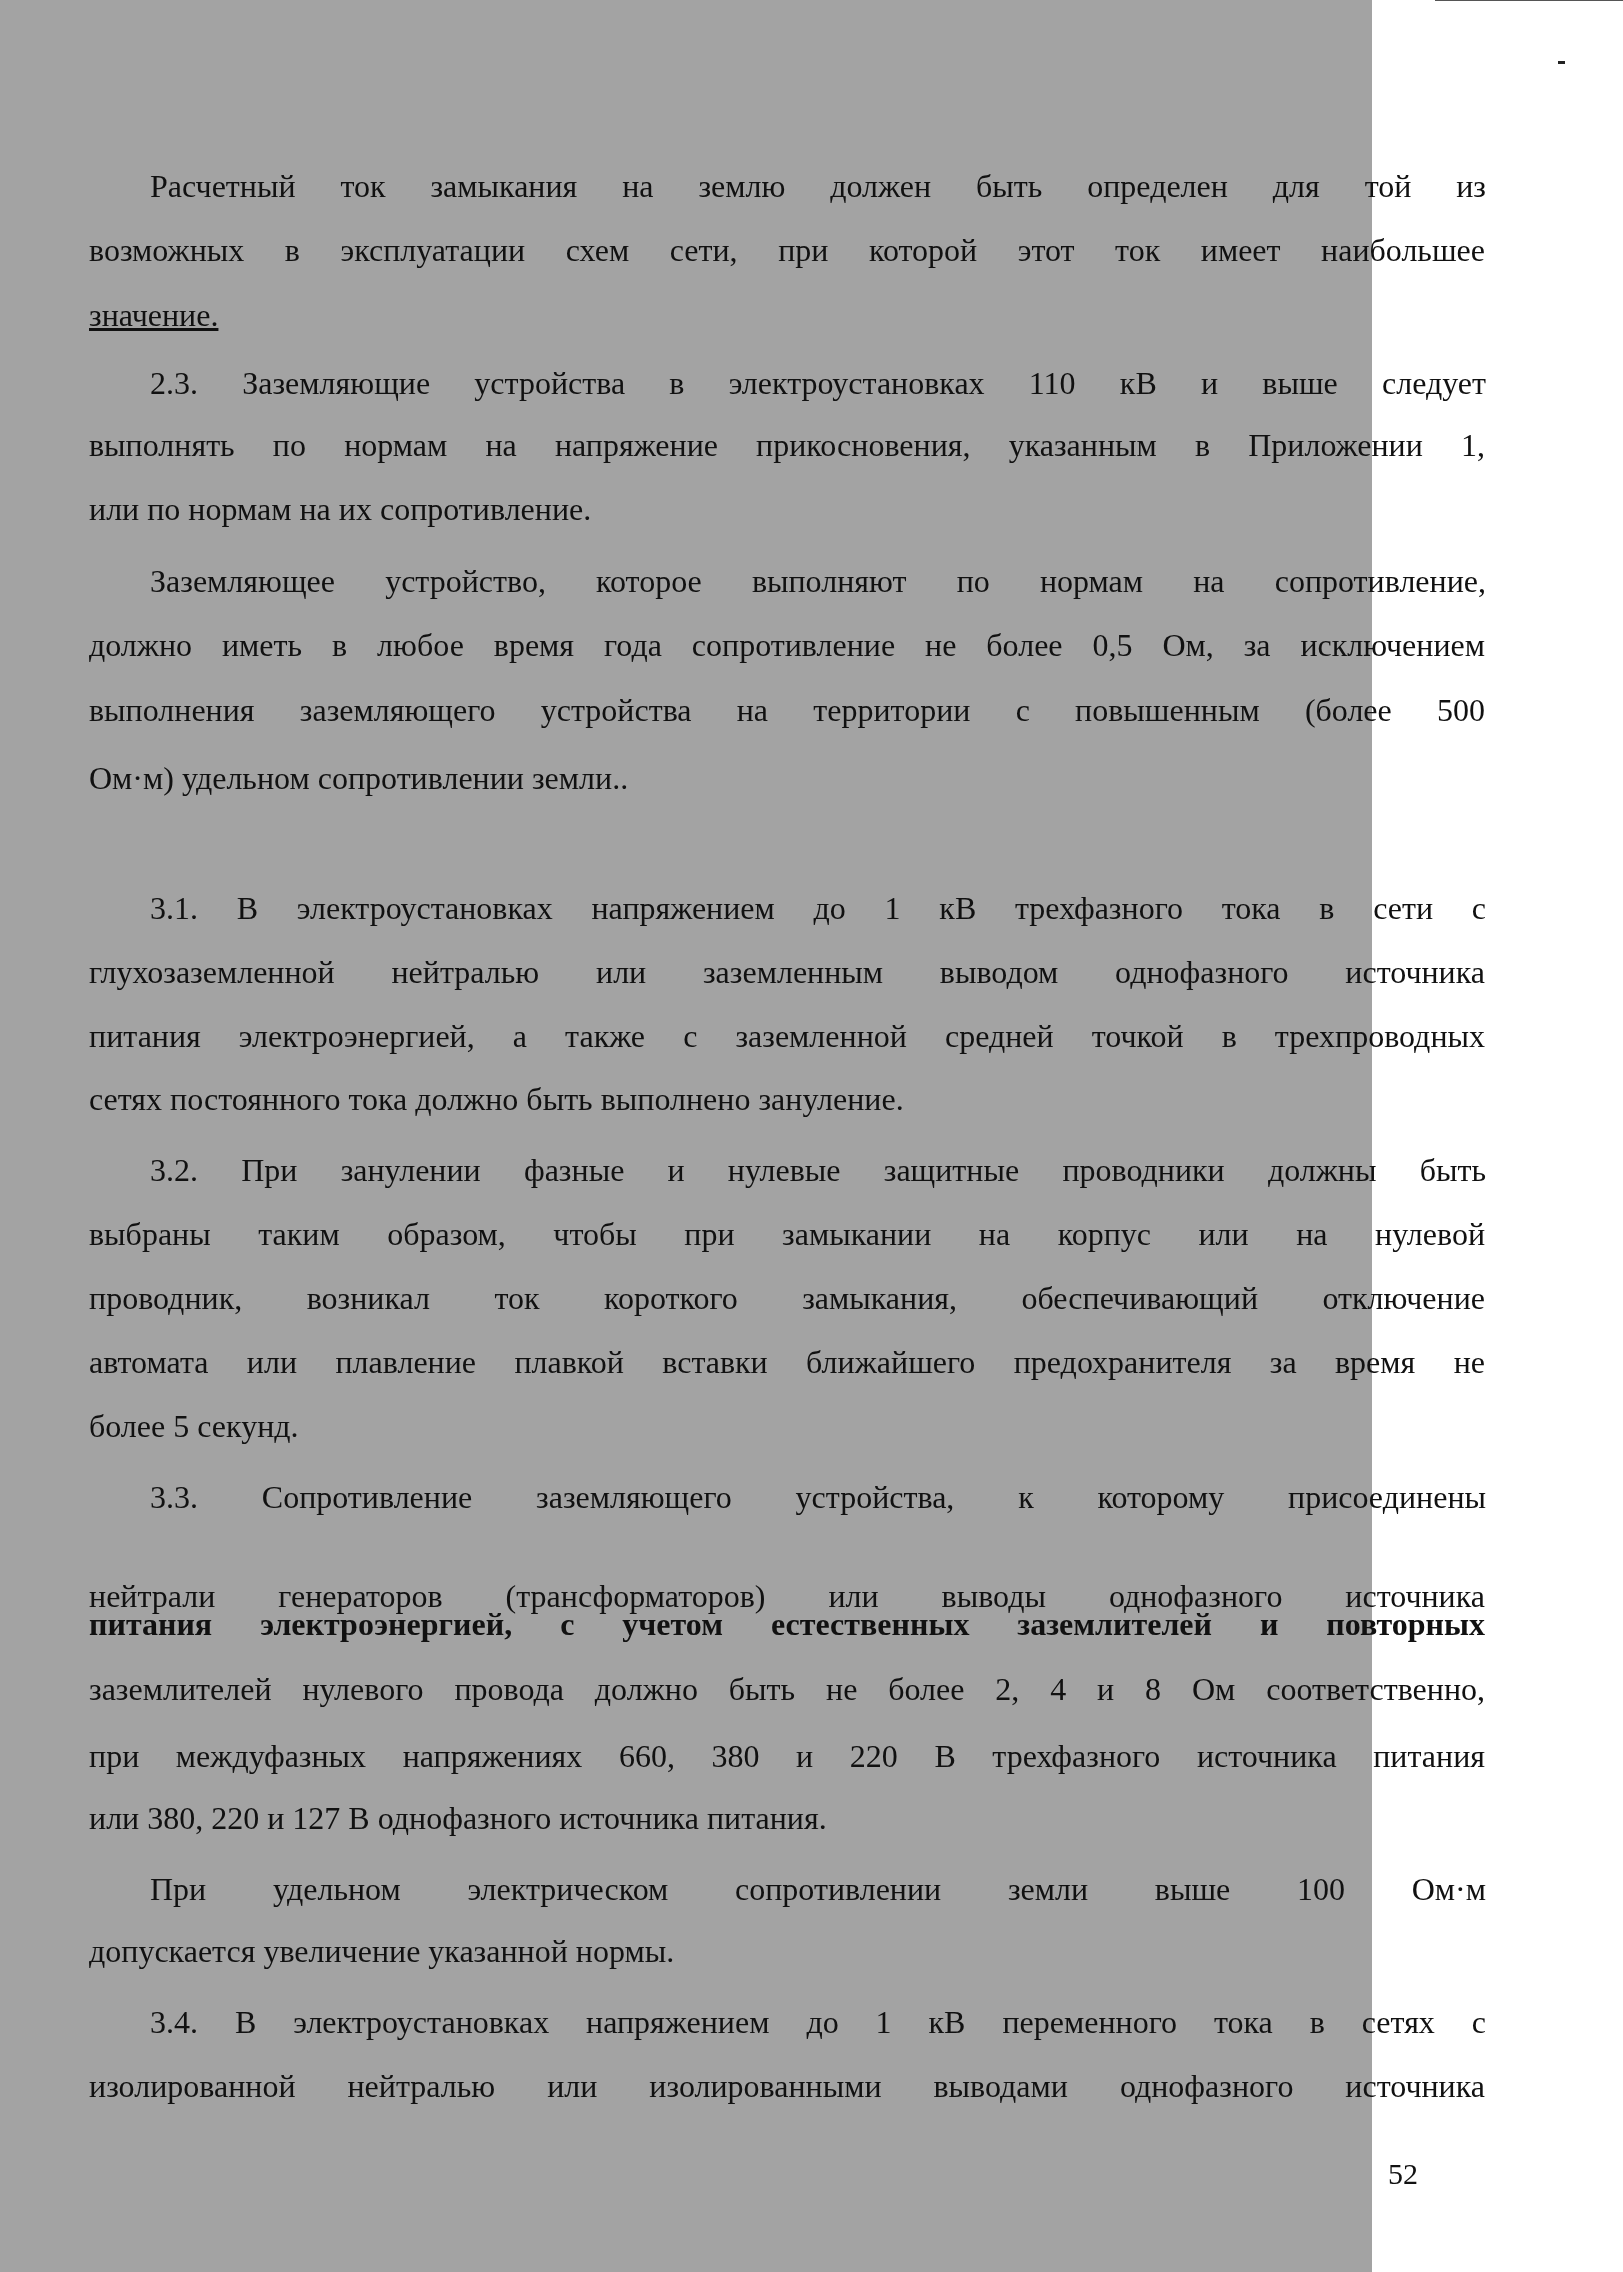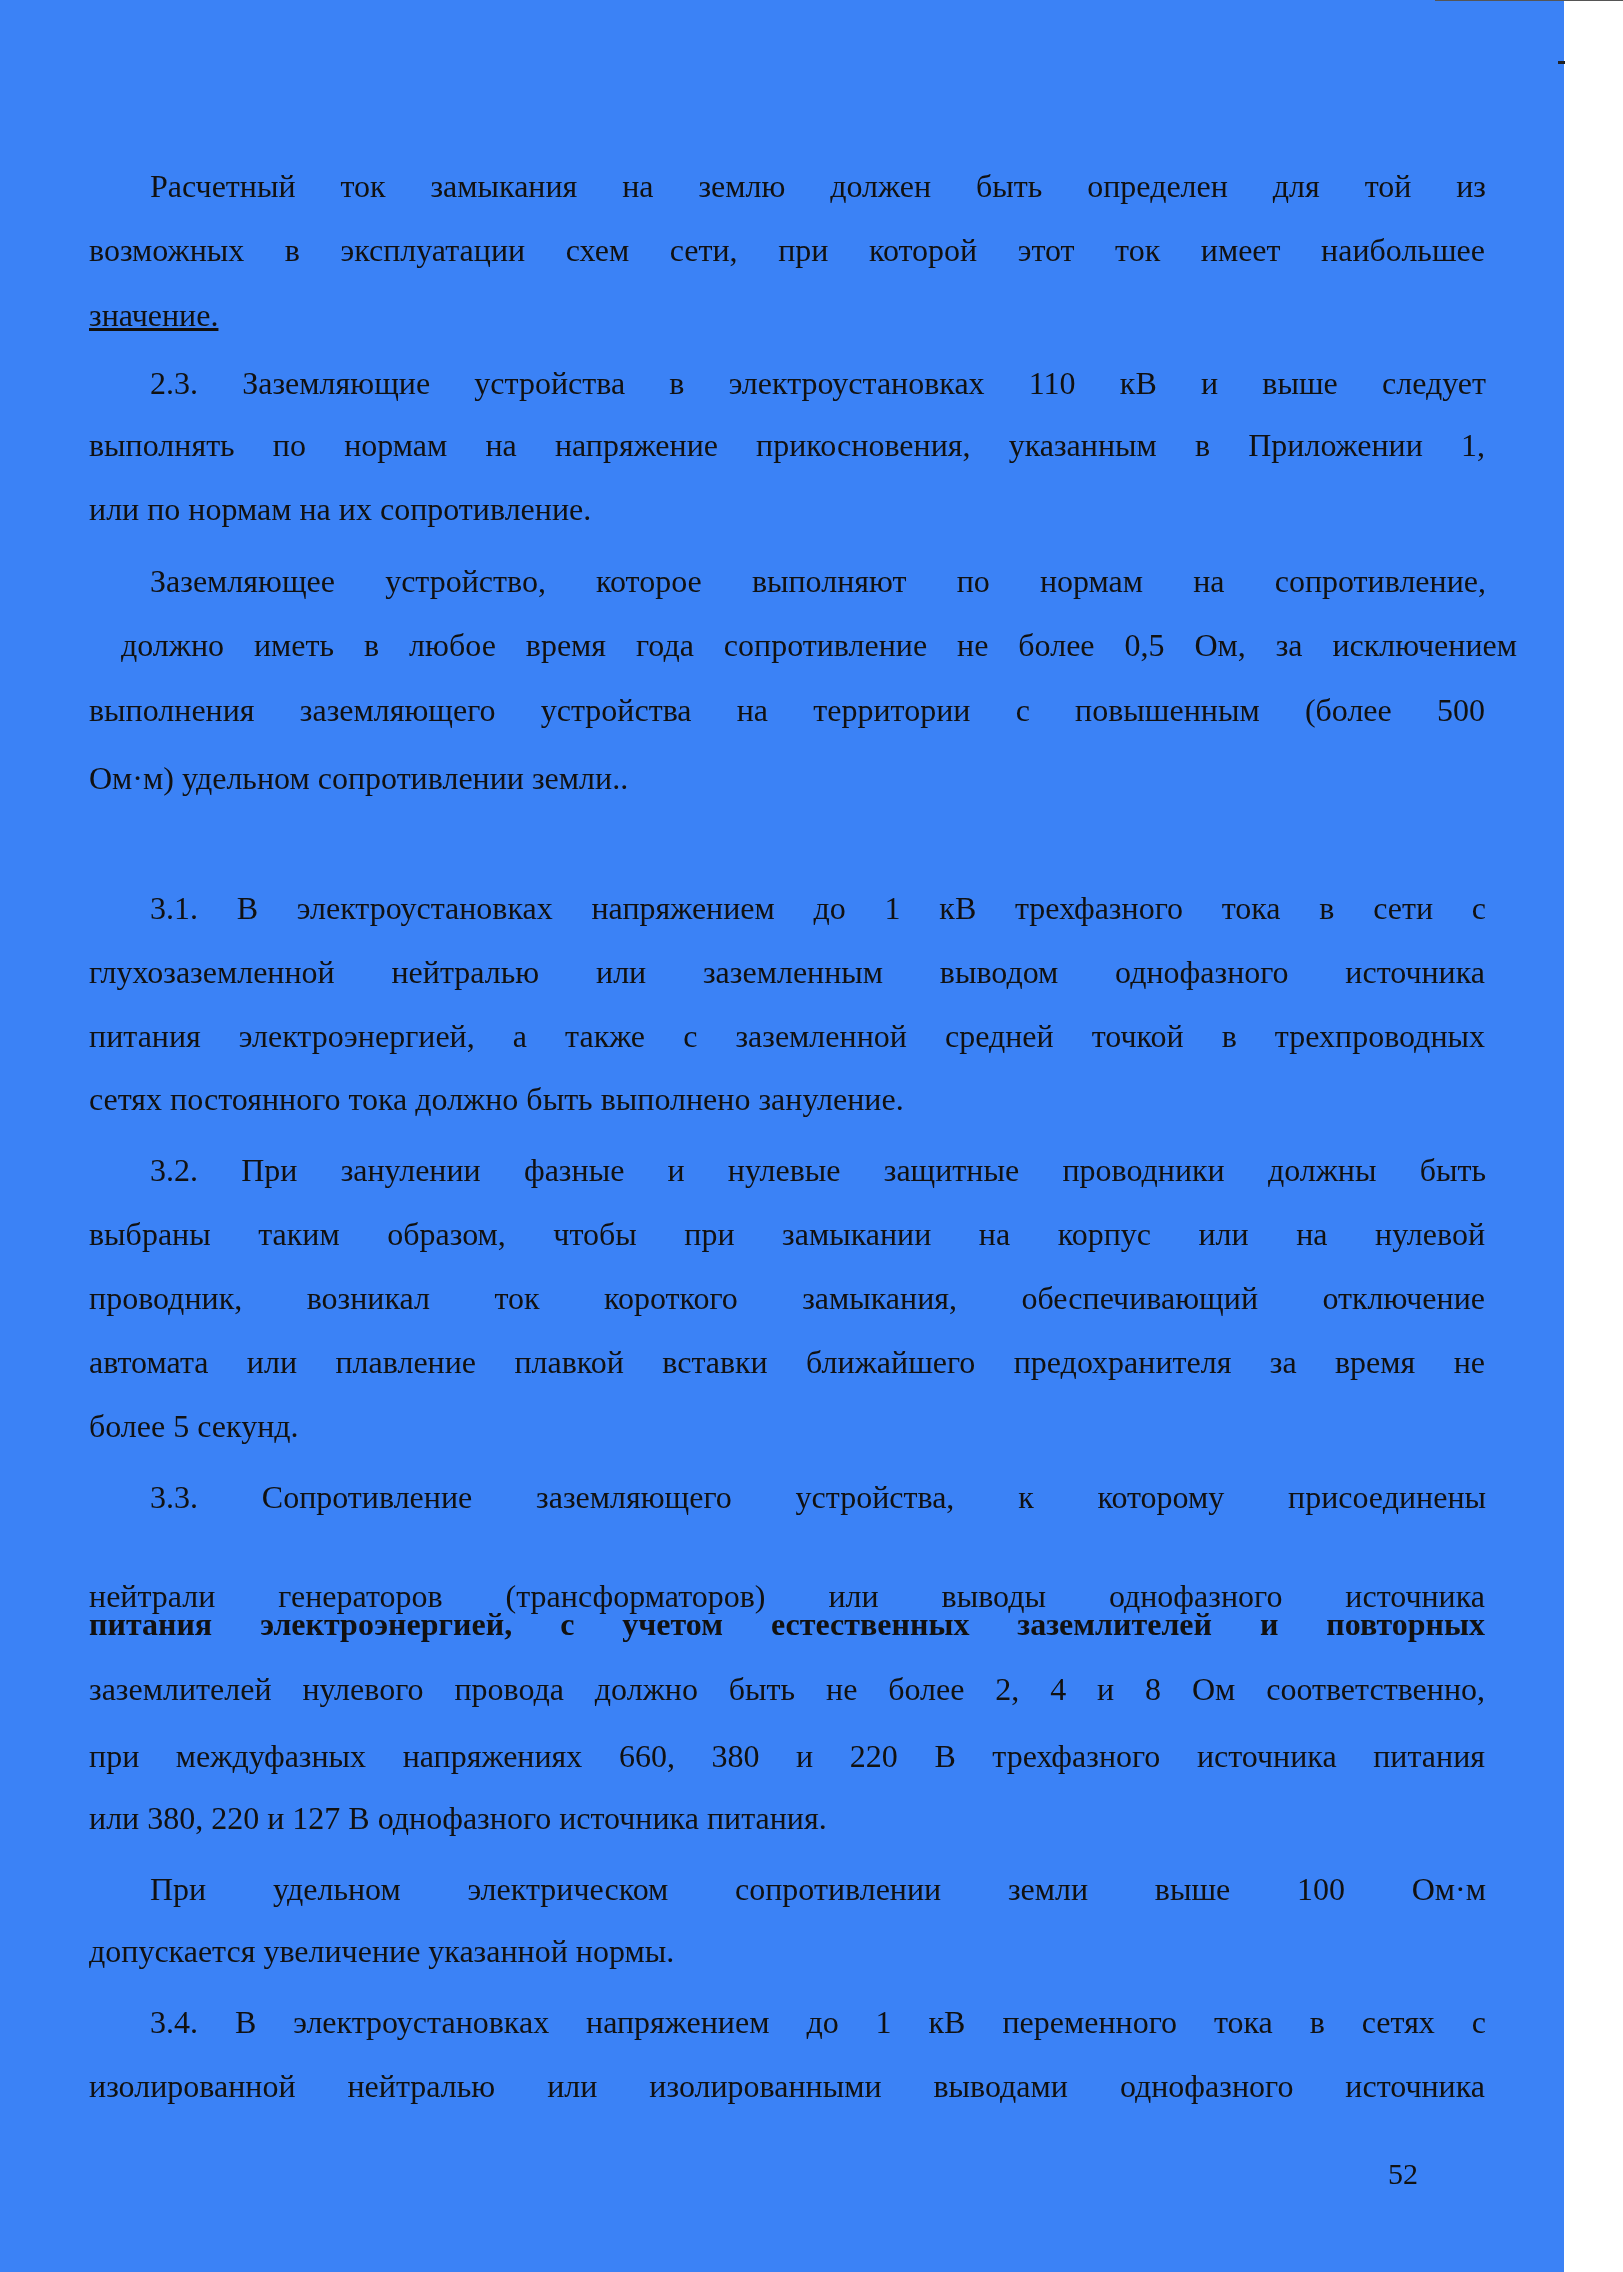--- a/index.html
+++ b/index.html
@@ -11,23 +11,23 @@
       width: 1624px;
       height: 2273px;
       position: relative;
       overflow: hidden;
       font-family: "Liberation Serif", "DejaVu Serif", serif;
       color: #111111;
     }
     .page {
       position: absolute;
       left: 0; top: 0;
-      width: 1564px;
+      width: 1372px;
       height: 2273px;
-      background: #3b82f6;
+      background: #a3a3a3;
     }
     .scan-edge {
       position: absolute;
       top: 0;
       left: 1435px;
       width: 189px;
       height: 1.3px;
       background: #555;
     }
     .speck {
@@ -79,21 +79,21 @@
   </div>
 
   <div>
     <div class="line indent" style="top:364px;">2.3. Заземляющие устройства в электроустановках 110 кВ и выше следует</div>
     <div class="line" style="top:426px;">выполнять по нормам на напряжение прикосновения, указанным в Приложении 1,</div>
     <div class="line last" style="top:490px;">или по нормам на их сопротивление.</div>
   </div>
 
   <div>
     <div class="line indent" style="top:562px;">Заземляющее устройство, которое выполняют по нормам на сопротивление,</div>
-    <div class="line" style="top:626px;margin-left:32px;">должно иметь в любое время года сопротивление не более 0,5 Ом, за исключением</div>
+    <div class="line" style="top:626px;">должно иметь в любое время года сопротивление не более 0,5 Ом, за исключением</div>
     <div class="line" style="top:691px;">выполнения заземляющего устройства на территории с повышенным (более 500</div>
     <div class="line last" style="top:759px;">Ом·м) удельном сопротивлении земли..</div>
   </div>
 
 
   <div>
     <div class="line indent" style="top:889px;">3.1. В электроустановках напряжением до 1 кВ трехфазного тока в сети с</div>
     <div class="line" style="top:953px;">глухозаземленной нейтралью или заземленным выводом однофазного источника</div>
     <div class="line" style="top:1017px;">питания электроэнергией, а также с заземленной средней точкой в трехпроводных</div>
     <div class="line last" style="top:1080px;">сетях постоянного тока должно быть выполнено зануление.</div>

